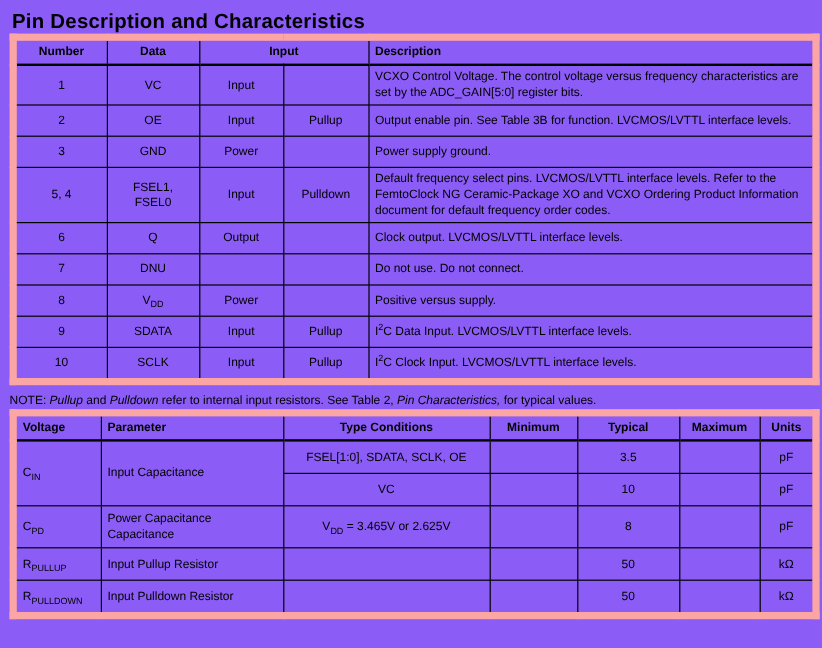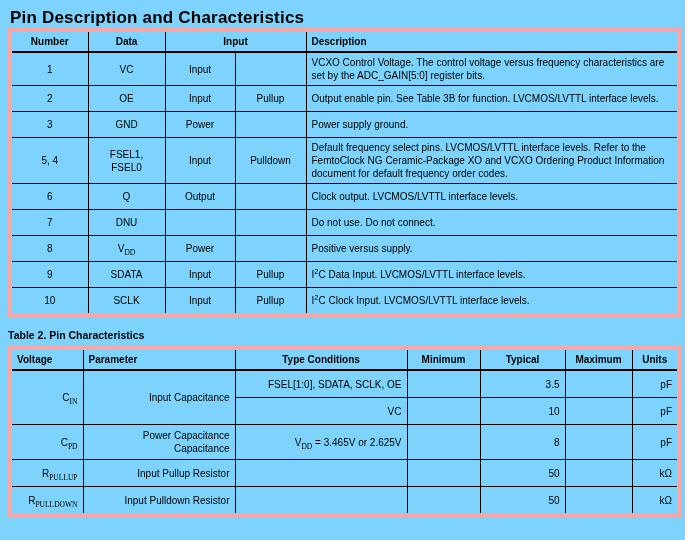--- a/index.html
+++ b/index.html
@@ -1,19 +1,19 @@
 <!DOCTYPE html>
 <html><head>
 <meta charset="utf-8">
 <style>
   html,body { margin:0; padding:0; background:#fff; }
   .page {
     position:relative;
     width:685px; height:540px;
-    background:#7dd3fc;
+    background:#8b5cf6;
     color:#000;
     font-family:"Liberation Sans", sans-serif;
     overflow:hidden;
     box-sizing:border-box;
   }
   .title {
     font-size:17px;
     font-weight:bold;
     margin:8px 0 0 10px;
     line-height:20px;
@@ -23,39 +23,39 @@
     font-size:10.5px;
     font-weight:bold;
     margin:12px 0 5px 8px;
     line-height:12px;
   }
   table.sheet {
     border-collapse:collapse;
     table-layout:fixed;
     width:669px;
     margin-left:8px;
-    border:4px solid #fca5a5;
+    border:6px solid #fca5a5;
   }
   .sheet th, .sheet td {
     border:1px solid #000;
     font-size:10px;
     line-height:13px;
     vertical-align:middle;
     padding:3px 5px;
     overflow:hidden;
     word-wrap:break-word;
   }
   .sheet thead th { border-bottom:2px solid #000; font-weight:bold; }
   .t2 td { padding:4px 5px; }
   .c-center { text-align:center; }
   .c-left   { text-align:left; padding-left:6px;margin-top:16px; }
   .c-pre    { white-space:pre-line; }
   .t1 td    { height:19px; }
-  .t2 td    { height:18px;text-align:right; }
-  sub { font-size:7.5px; line-height:0;font-family:Liberation Serif, serif; }
+  .t2 td    { height:18px; }
+  sub { font-size:7.5px; line-height:0; }
   sup { font-size:7.5px; line-height:0; }
   .note {
     font-size:10px;
     line-height:12px;
     margin:8px 0 0 8px;
   }
 </style>
 </head>
 <body>
 
@@ -141,22 +141,22 @@
         <tr>
           <td class="c-center">10</td>
           <td class="c-center c-pre">SCLK</td>
           <td class="c-center">Input</td>
           <td class="c-center">Pullup</td>
           <td class="c-left">I<sup>2</sup>C Clock Input. LVCMOS/LVTTL interface levels.</td>
         </tr>
       </tbody>
   </table>
 
-
-  <div class="caption">Table 2. Pin Characteristics</div>
+  <div class="note">NOTE: <i>Pullup</i> and <i>Pulldown</i> refer to internal input resistors. See Table 2, <i>Pin Characteristics,</i> for typical values.</div>
+
 
   <table class="sheet t2">
     <colgroup>
       <col style="width:73px">
         <col style="width:106px">
         <col style="width:46px">
         <col style="width:172px">
         <col style="width:73px">
         <col style="width:85px">
         <col style="width:67px">

